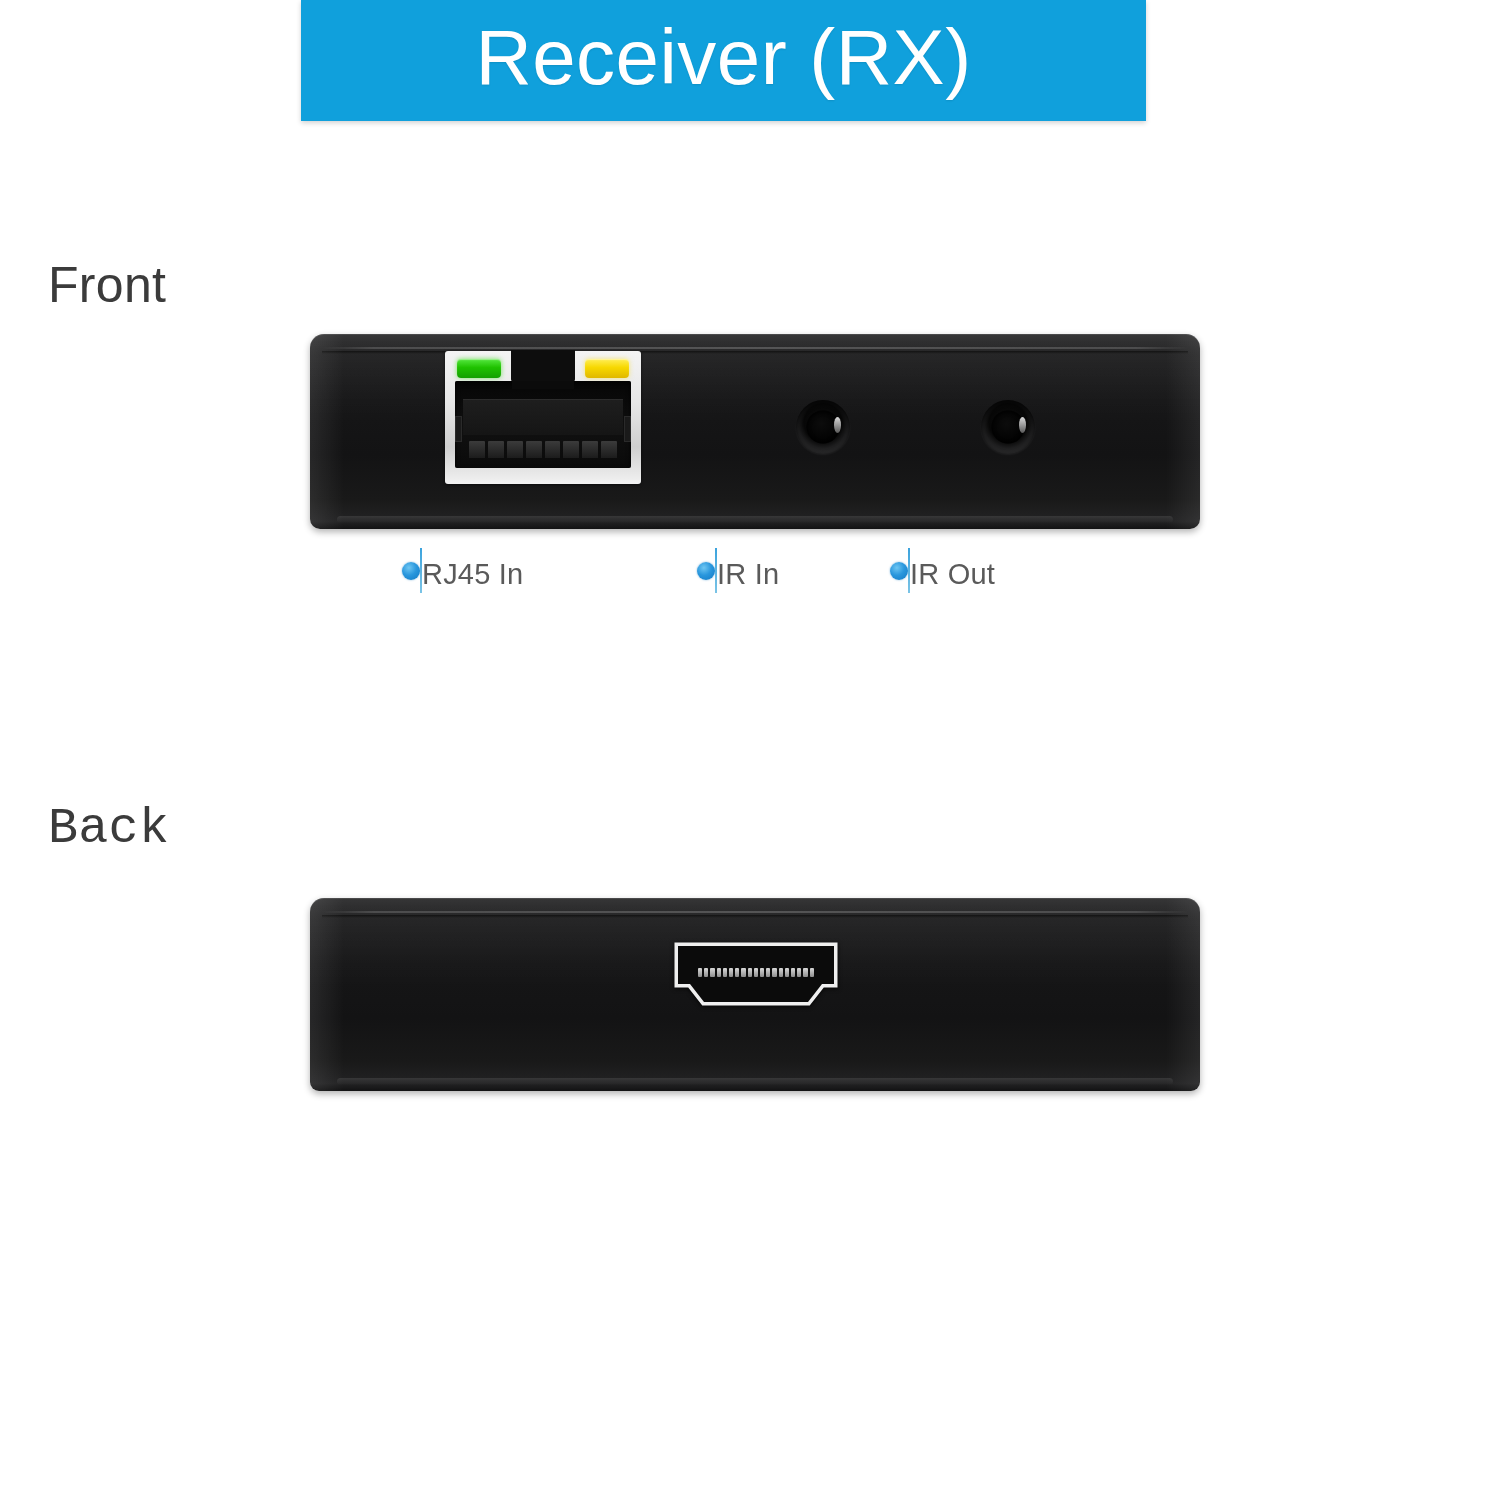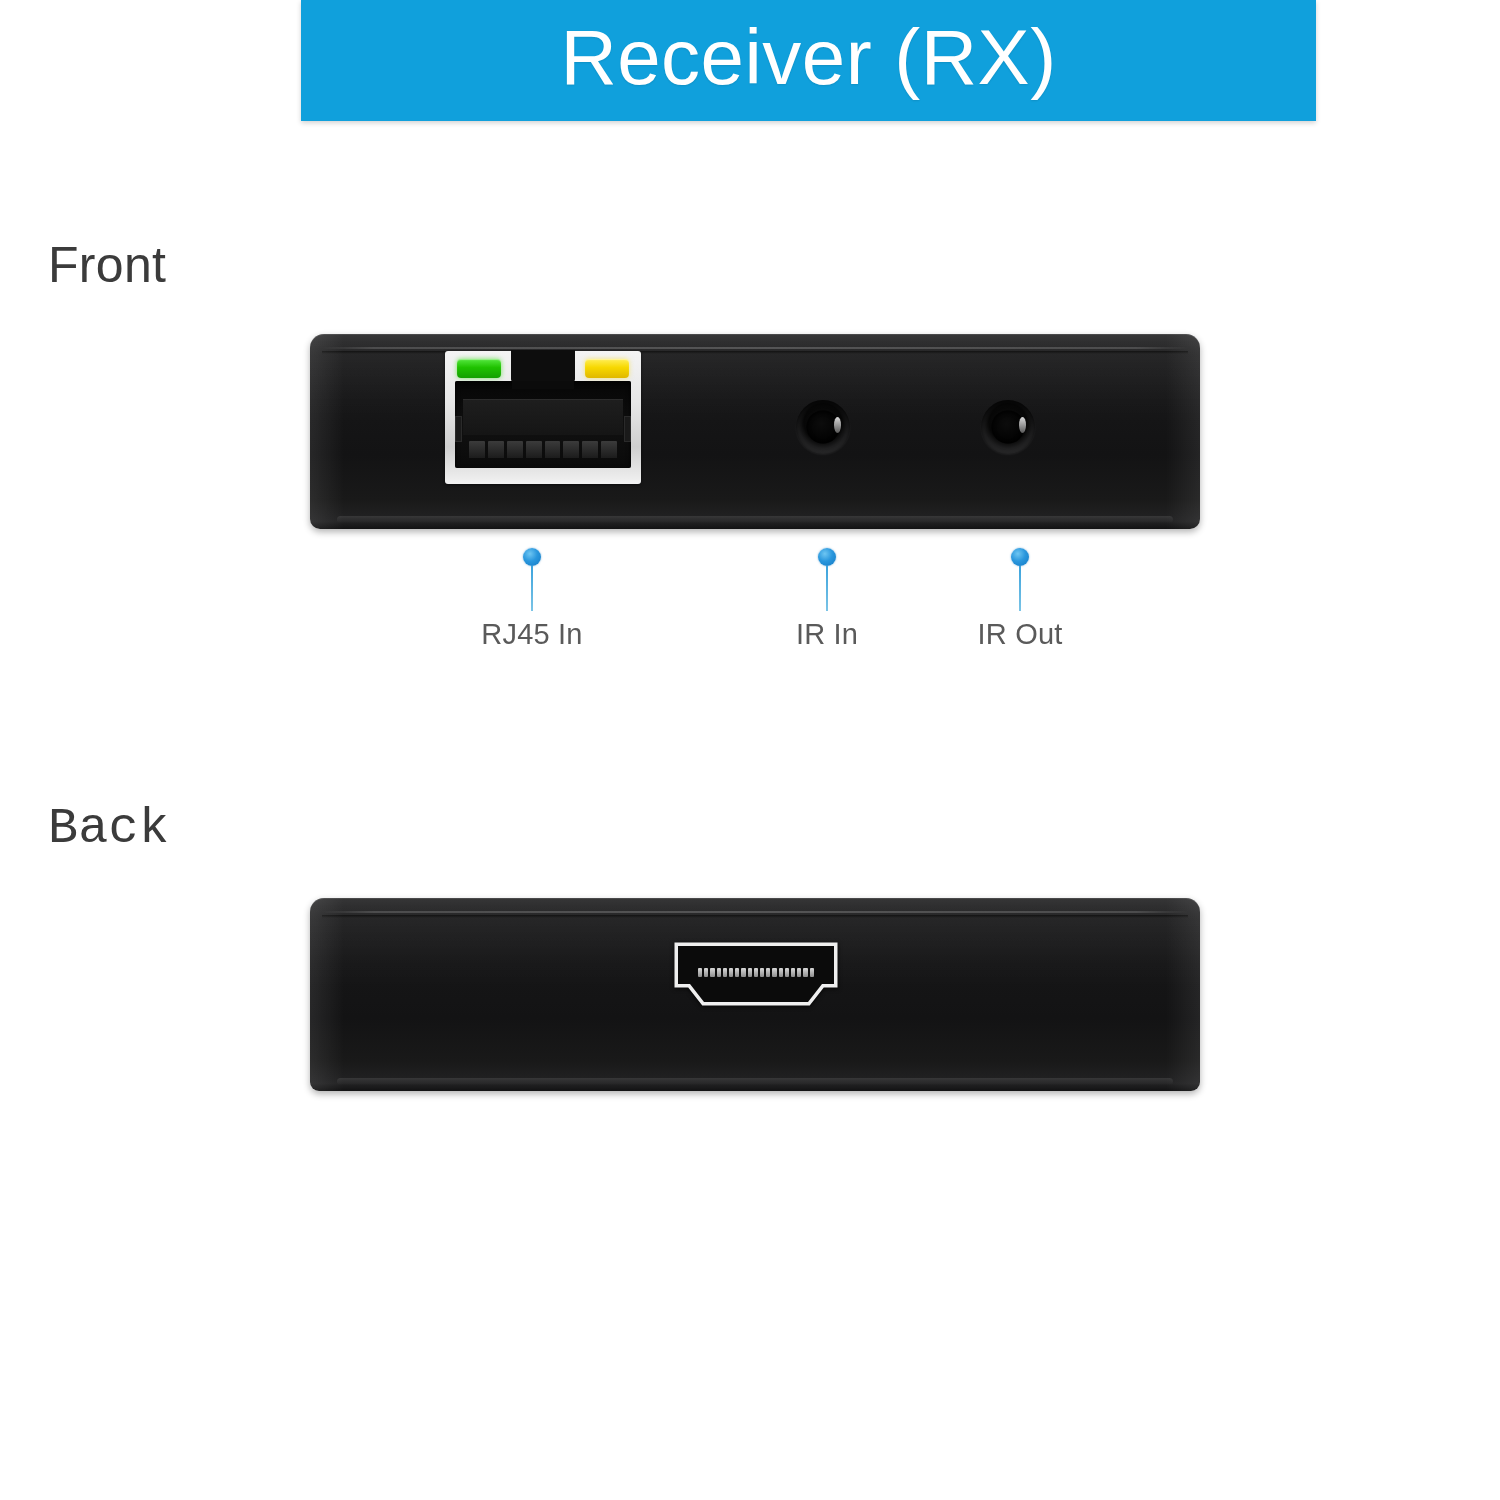--- a/index.html
+++ b/index.html
@@ -13,21 +13,21 @@
   #page {
     position:relative;
     width:1500px; height:1500px;
     background:#ffffff;
   }
 
   
   #header-banner {
     position:absolute;
     left:301px; top:0px;
-    width:1015px; height:121px;
+    width:845px; height:121px;
     background:#10A0DC;
     display:flex;
     align-items:center;
     justify-content:center;
     box-shadow:0 2px 5px rgba(0,0,0,0.18);
   }
   #header-title {
     color:#ffffff;
     font-size:78px;
     font-weight:400;
@@ -40,21 +40,21 @@
 
   
   .section-label {
     position:absolute;
     color:#3b3b3b;
     font-size:50px;
     font-weight:400;
     letter-spacing:0.3px;
     white-space:nowrap;
   }
-  #label-front { left:48px; top:236px; }
+  #label-front { left:48px; top:256px; }
   #label-back  { left:48px; top:800px;font-family:Liberation Mono, monospace; }
 
   
   .device {
     position:absolute;
   }
   .device-body {
     position:absolute;
     inset:0;
     border-radius:14px 14px 10px 10px;
@@ -269,21 +269,21 @@
   .hdmi-pin {
     flex:1;
     background:linear-gradient(to bottom, #d8d8d8, #8e8e8e);
     border-radius:1px;
   }
 
   
   .callout {
     position:absolute;
     display:flex;
-    flex-direction:column;
+    flex-direction:row;
     align-items:center;
     width:260px;
     margin-left:-130px;
   }
   .callout-dot {
     width:18px; height:18px;
     border-radius:50%;
     background:radial-gradient(circle at 38% 32%, #6ec6f2 0%, #2a97dd 45%, #1179c4 100%);
     box-shadow:0 0 2px rgba(20,120,190,0.6);
   }

